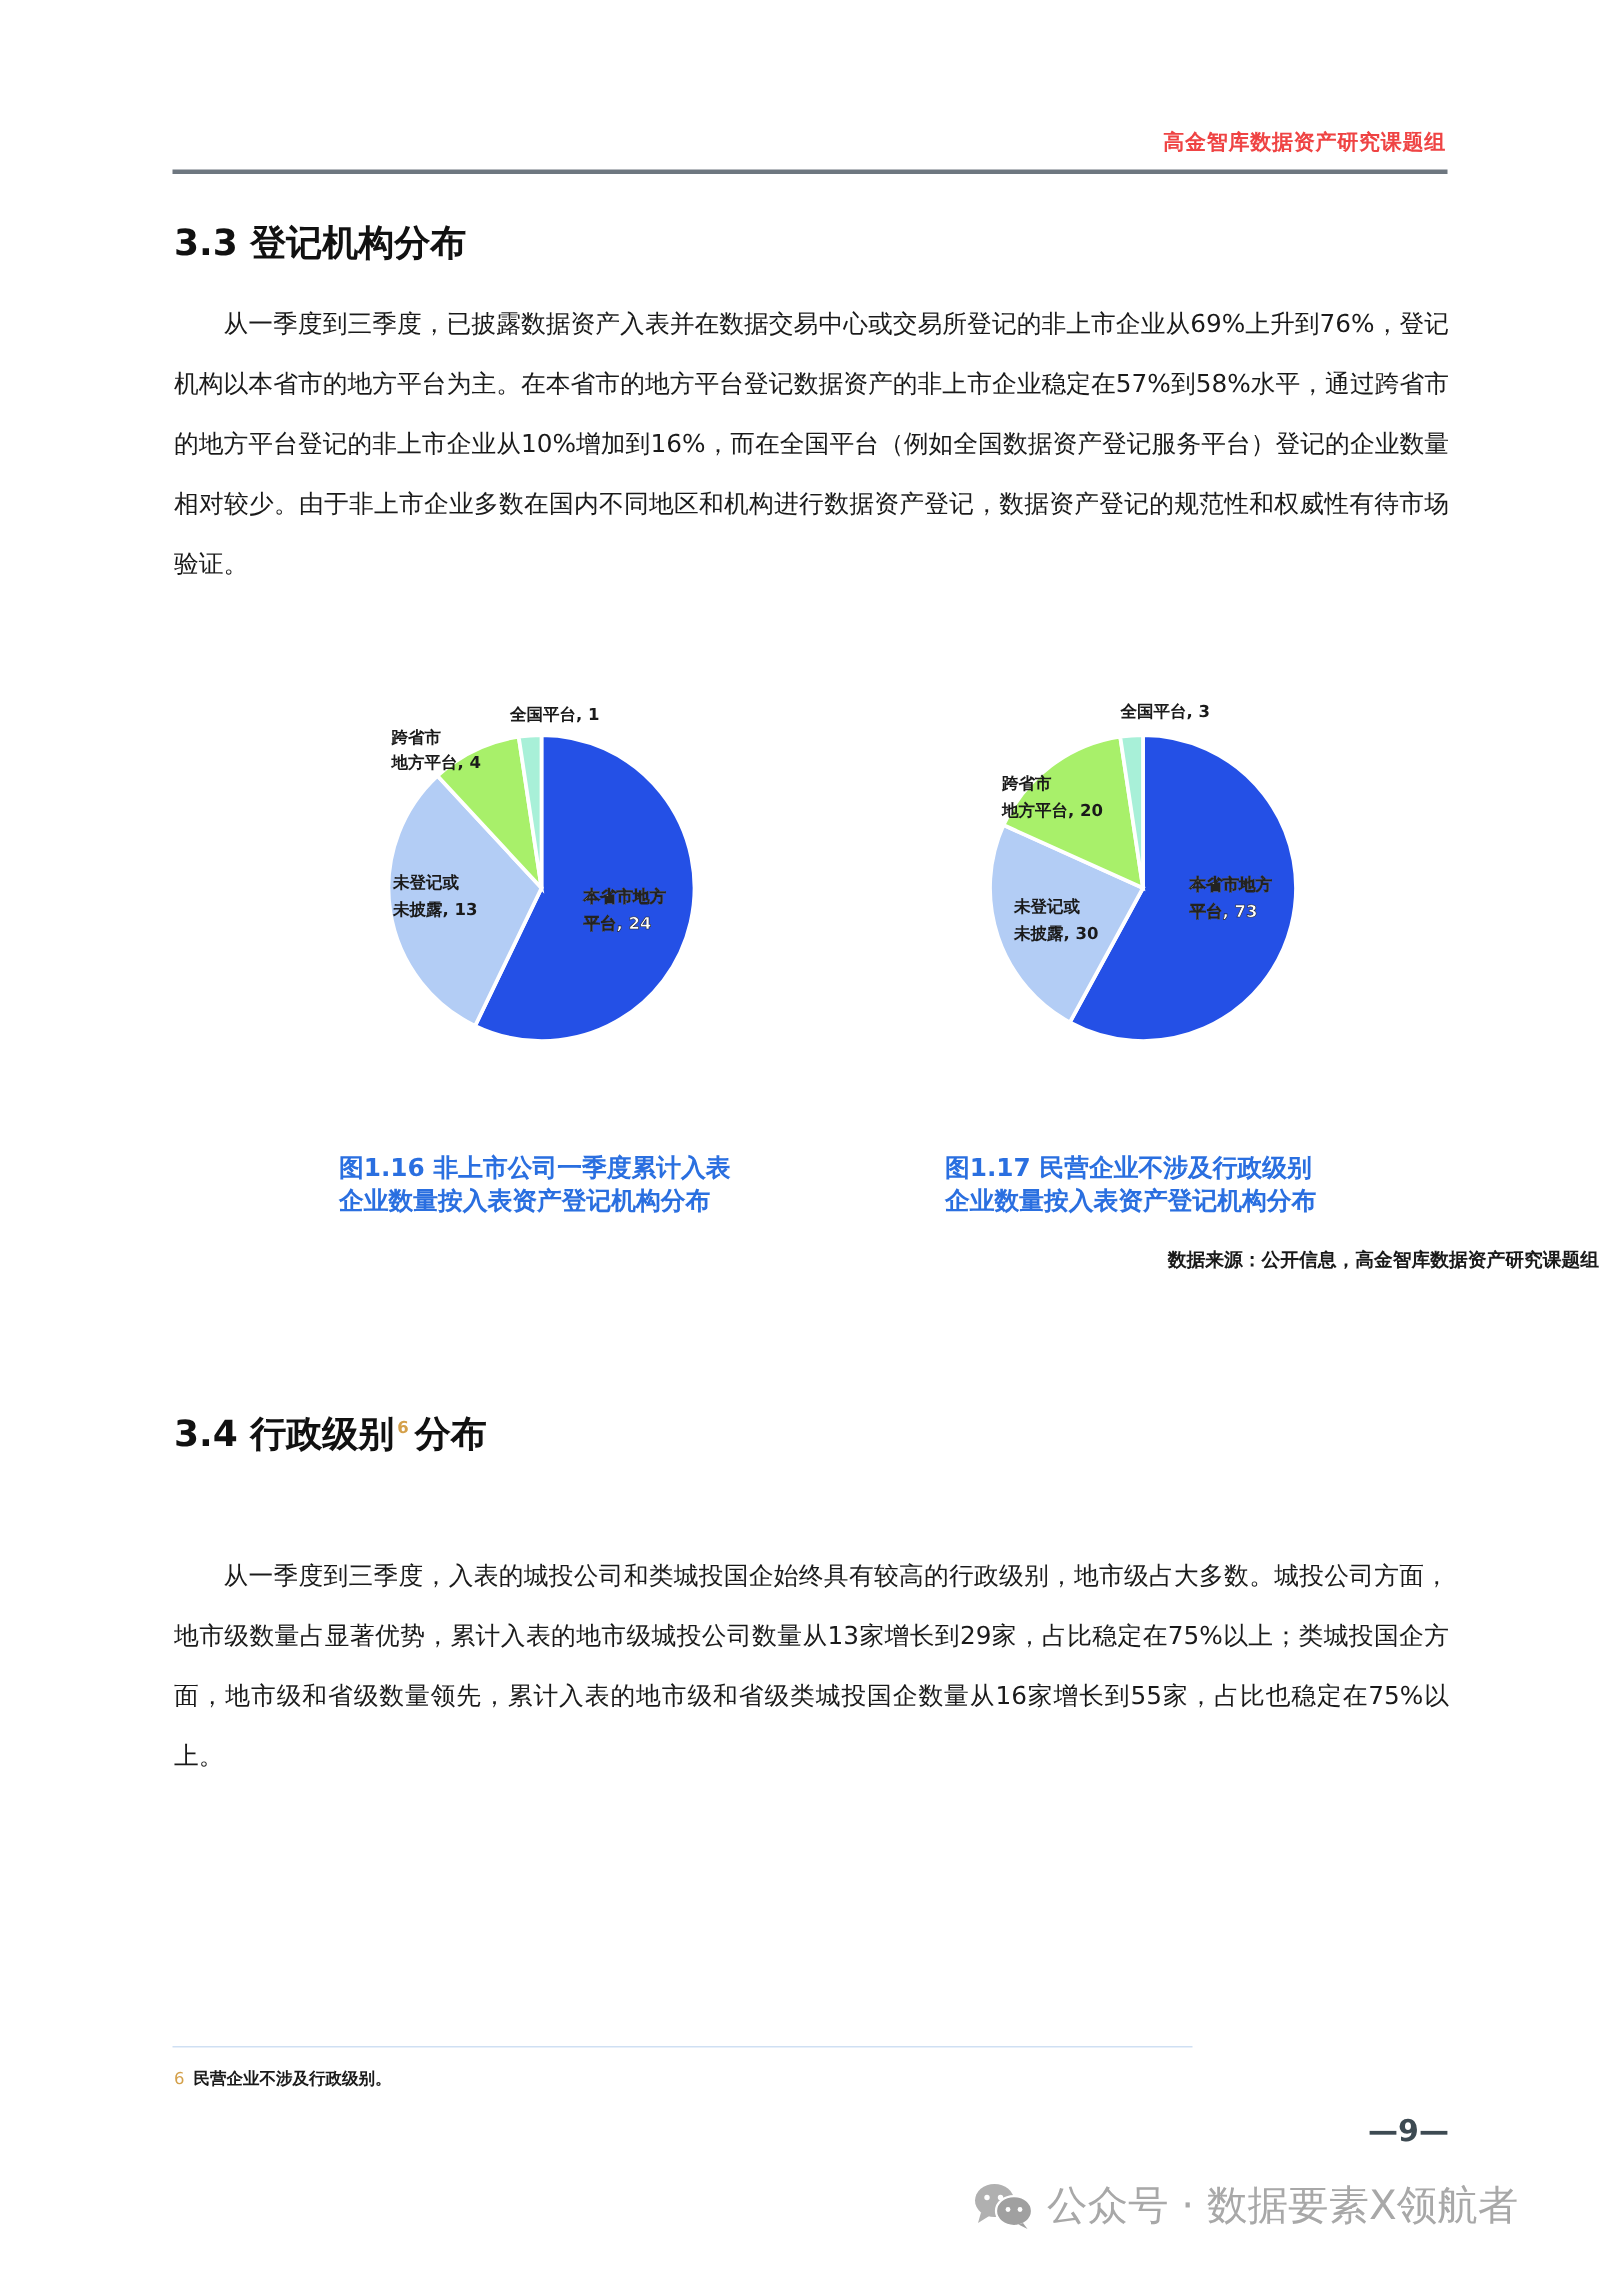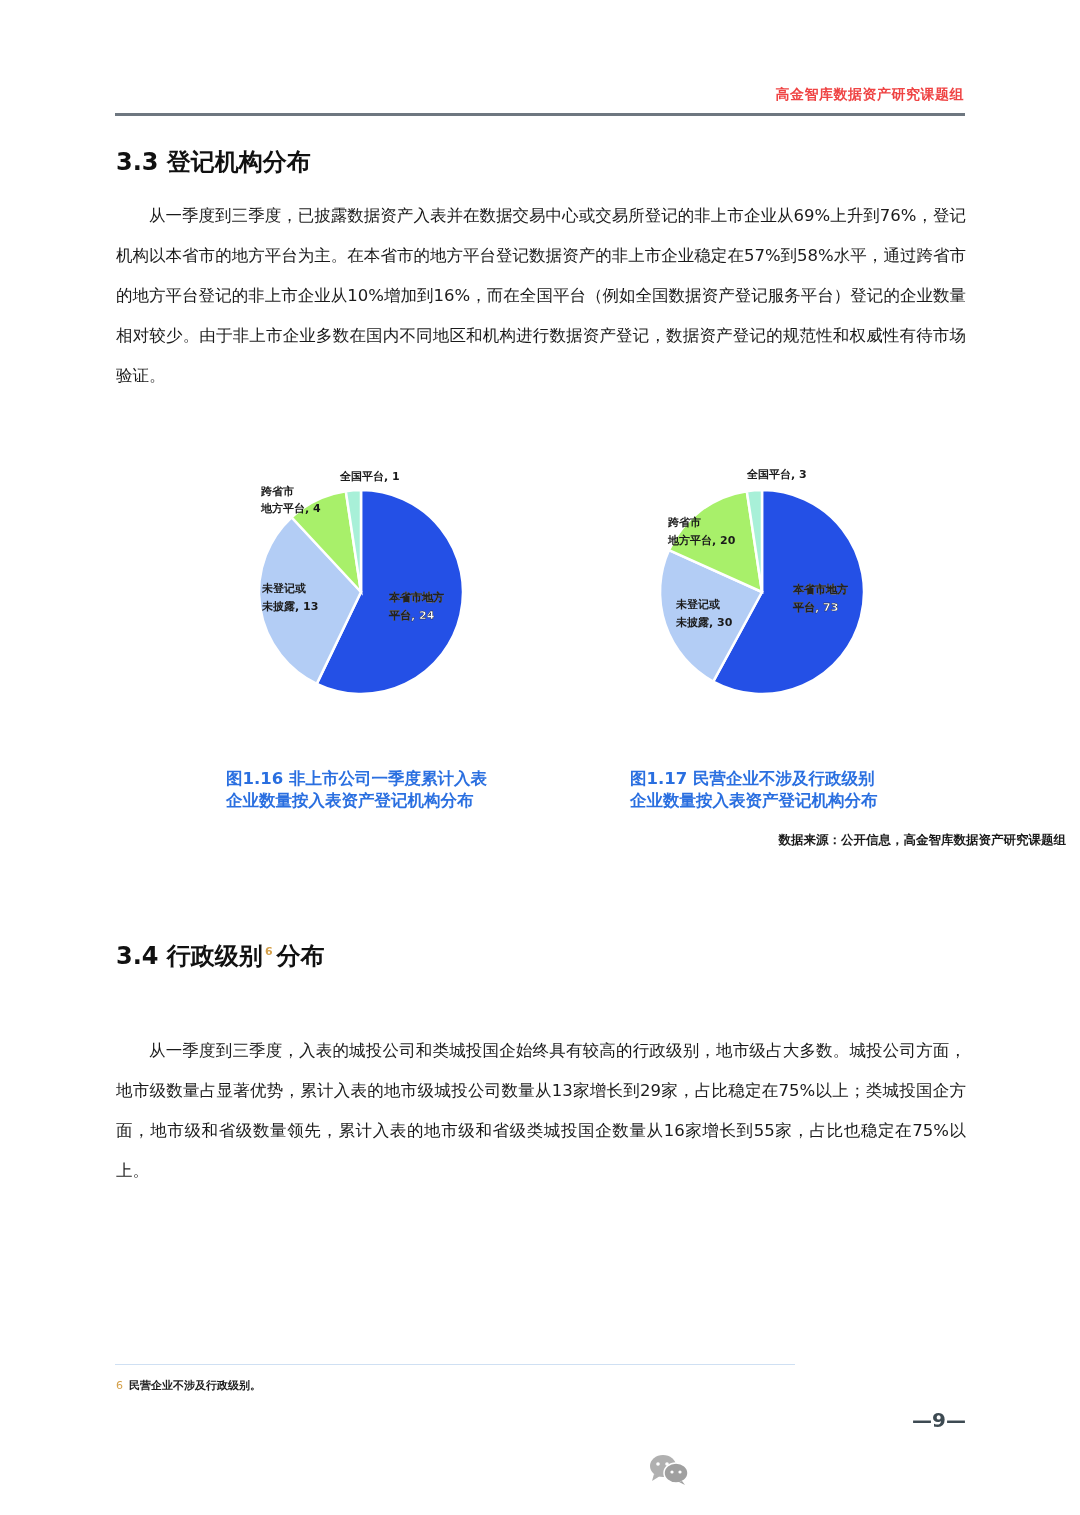--- a/index.html
+++ b/index.html
@@ -92,13 +92,14 @@
   <svg width="42" height="34" viewBox="0 0 42 34">
     <ellipse cx="15" cy="14" rx="13" ry="11" fill="#b0b0b0"></ellipse>
     <path d="M6 22 L4 29 L12 24 Z" fill="#b0b0b0"></path>
     <ellipse cx="28" cy="21" rx="12" ry="10" fill="#a0a0a0" stroke="#fff" stroke-width="1.5"></ellipse>
     <path d="M34 29 L37 33 L31 30 Z" fill="#a0a0a0"></path>
     <circle cx="10" cy="12" r="1.8" fill="#fff"></circle>
       <circle cx="19" cy="12" r="1.8" fill="#fff"></circle>
     <circle cx="24" cy="20" r="1.6" fill="#fff"></circle>
       <circle cx="32" cy="20" r="1.6" fill="#fff"></circle>
   </svg>
+  <span>公众号 · 数据要素X领航者</span>
 </div>
 
 </body></html>

